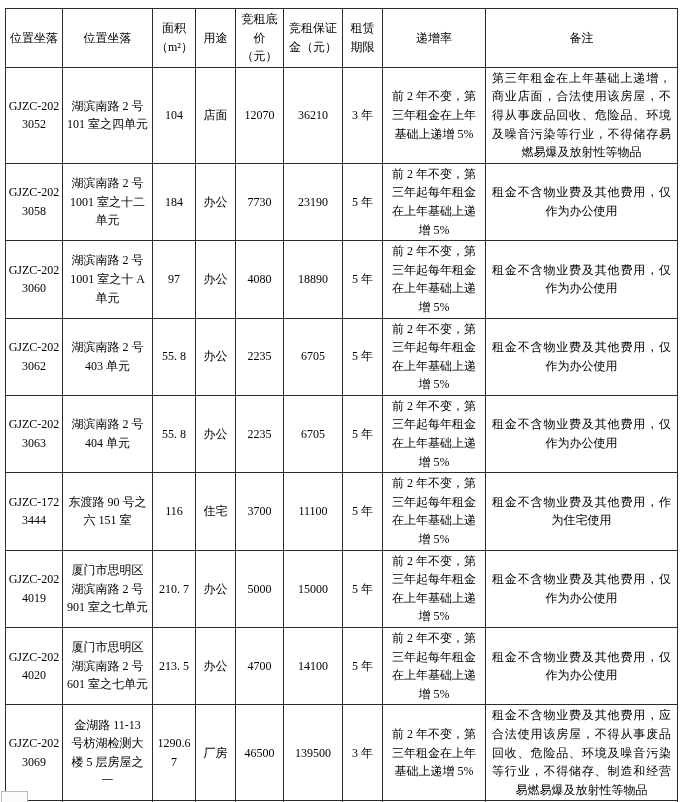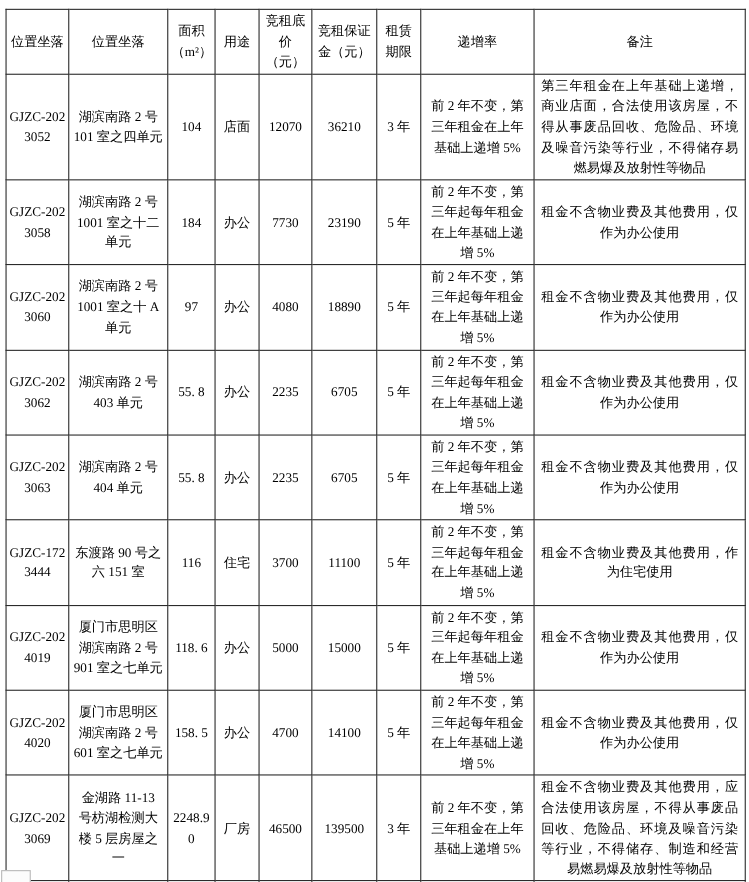--- a/index.html
+++ b/index.html
@@ -137,43 +137,43 @@
         <td class="cell-usage">住宅</td>
         <td class="cell-price">3700</td>
         <td class="cell-deposit">11100</td>
         <td class="cell-term">5 年</td>
         <td class="cell-increment">前 2 年不变，第三年起每年租金在上年基础上递增 5%</td>
         <td class="cell-remark">租金不含物业费及其他费用，作为住宅使用</td>
       </tr>
       <tr>
         <td class="cell-id">GJZC-2024019</td>
         <td class="cell-location">厦门市思明区湖滨南路 2 号 901 室之七单元</td>
-        <td class="cell-area">118. 6</td>
+        <td class="cell-area">210. 7</td>
         <td class="cell-usage">办公</td>
         <td class="cell-price">5000</td>
         <td class="cell-deposit">15000</td>
         <td class="cell-term">5 年</td>
         <td class="cell-increment">前 2 年不变，第三年起每年租金在上年基础上递增 5%</td>
         <td class="cell-remark">租金不含物业费及其他费用，仅作为办公使用</td>
       </tr>
       <tr>
         <td class="cell-id">GJZC-2024020</td>
         <td class="cell-location">厦门市思明区湖滨南路 2 号 601 室之七单元</td>
-        <td class="cell-area">158. 5</td>
+        <td class="cell-area">213. 5</td>
         <td class="cell-usage">办公</td>
         <td class="cell-price">4700</td>
         <td class="cell-deposit">14100</td>
         <td class="cell-term">5 年</td>
         <td class="cell-increment">前 2 年不变，第三年起每年租金在上年基础上递增 5%</td>
         <td class="cell-remark">租金不含物业费及其他费用，仅作为办公使用</td>
       </tr>
       <tr>
         <td class="cell-id">GJZC-2023069</td>
         <td class="cell-location">金湖路 11-13 号枋湖检测大楼 5 层房屋之一</td>
-        <td class="cell-area">2248.90</td>
+        <td class="cell-area">1290.67</td>
         <td class="cell-usage">厂房</td>
         <td class="cell-price">46500</td>
         <td class="cell-deposit">139500</td>
         <td class="cell-term">3 年</td>
         <td class="cell-increment">前 2 年不变，第三年租金在上年基础上递增 5%</td>
         <td class="cell-remark">租金不含物业费及其他费用，应合法使用该房屋，不得从事废品回收、危险品、环境及噪音污染等行业，不得储存、制造和经营易燃易爆及放射性等物品</td>
       </tr>
       <tr>
         <td class="cell-id">GJZC-2024038</td>
         <td class="cell-location">禾祥东路 28 号-10 西侧二楼之二</td>

